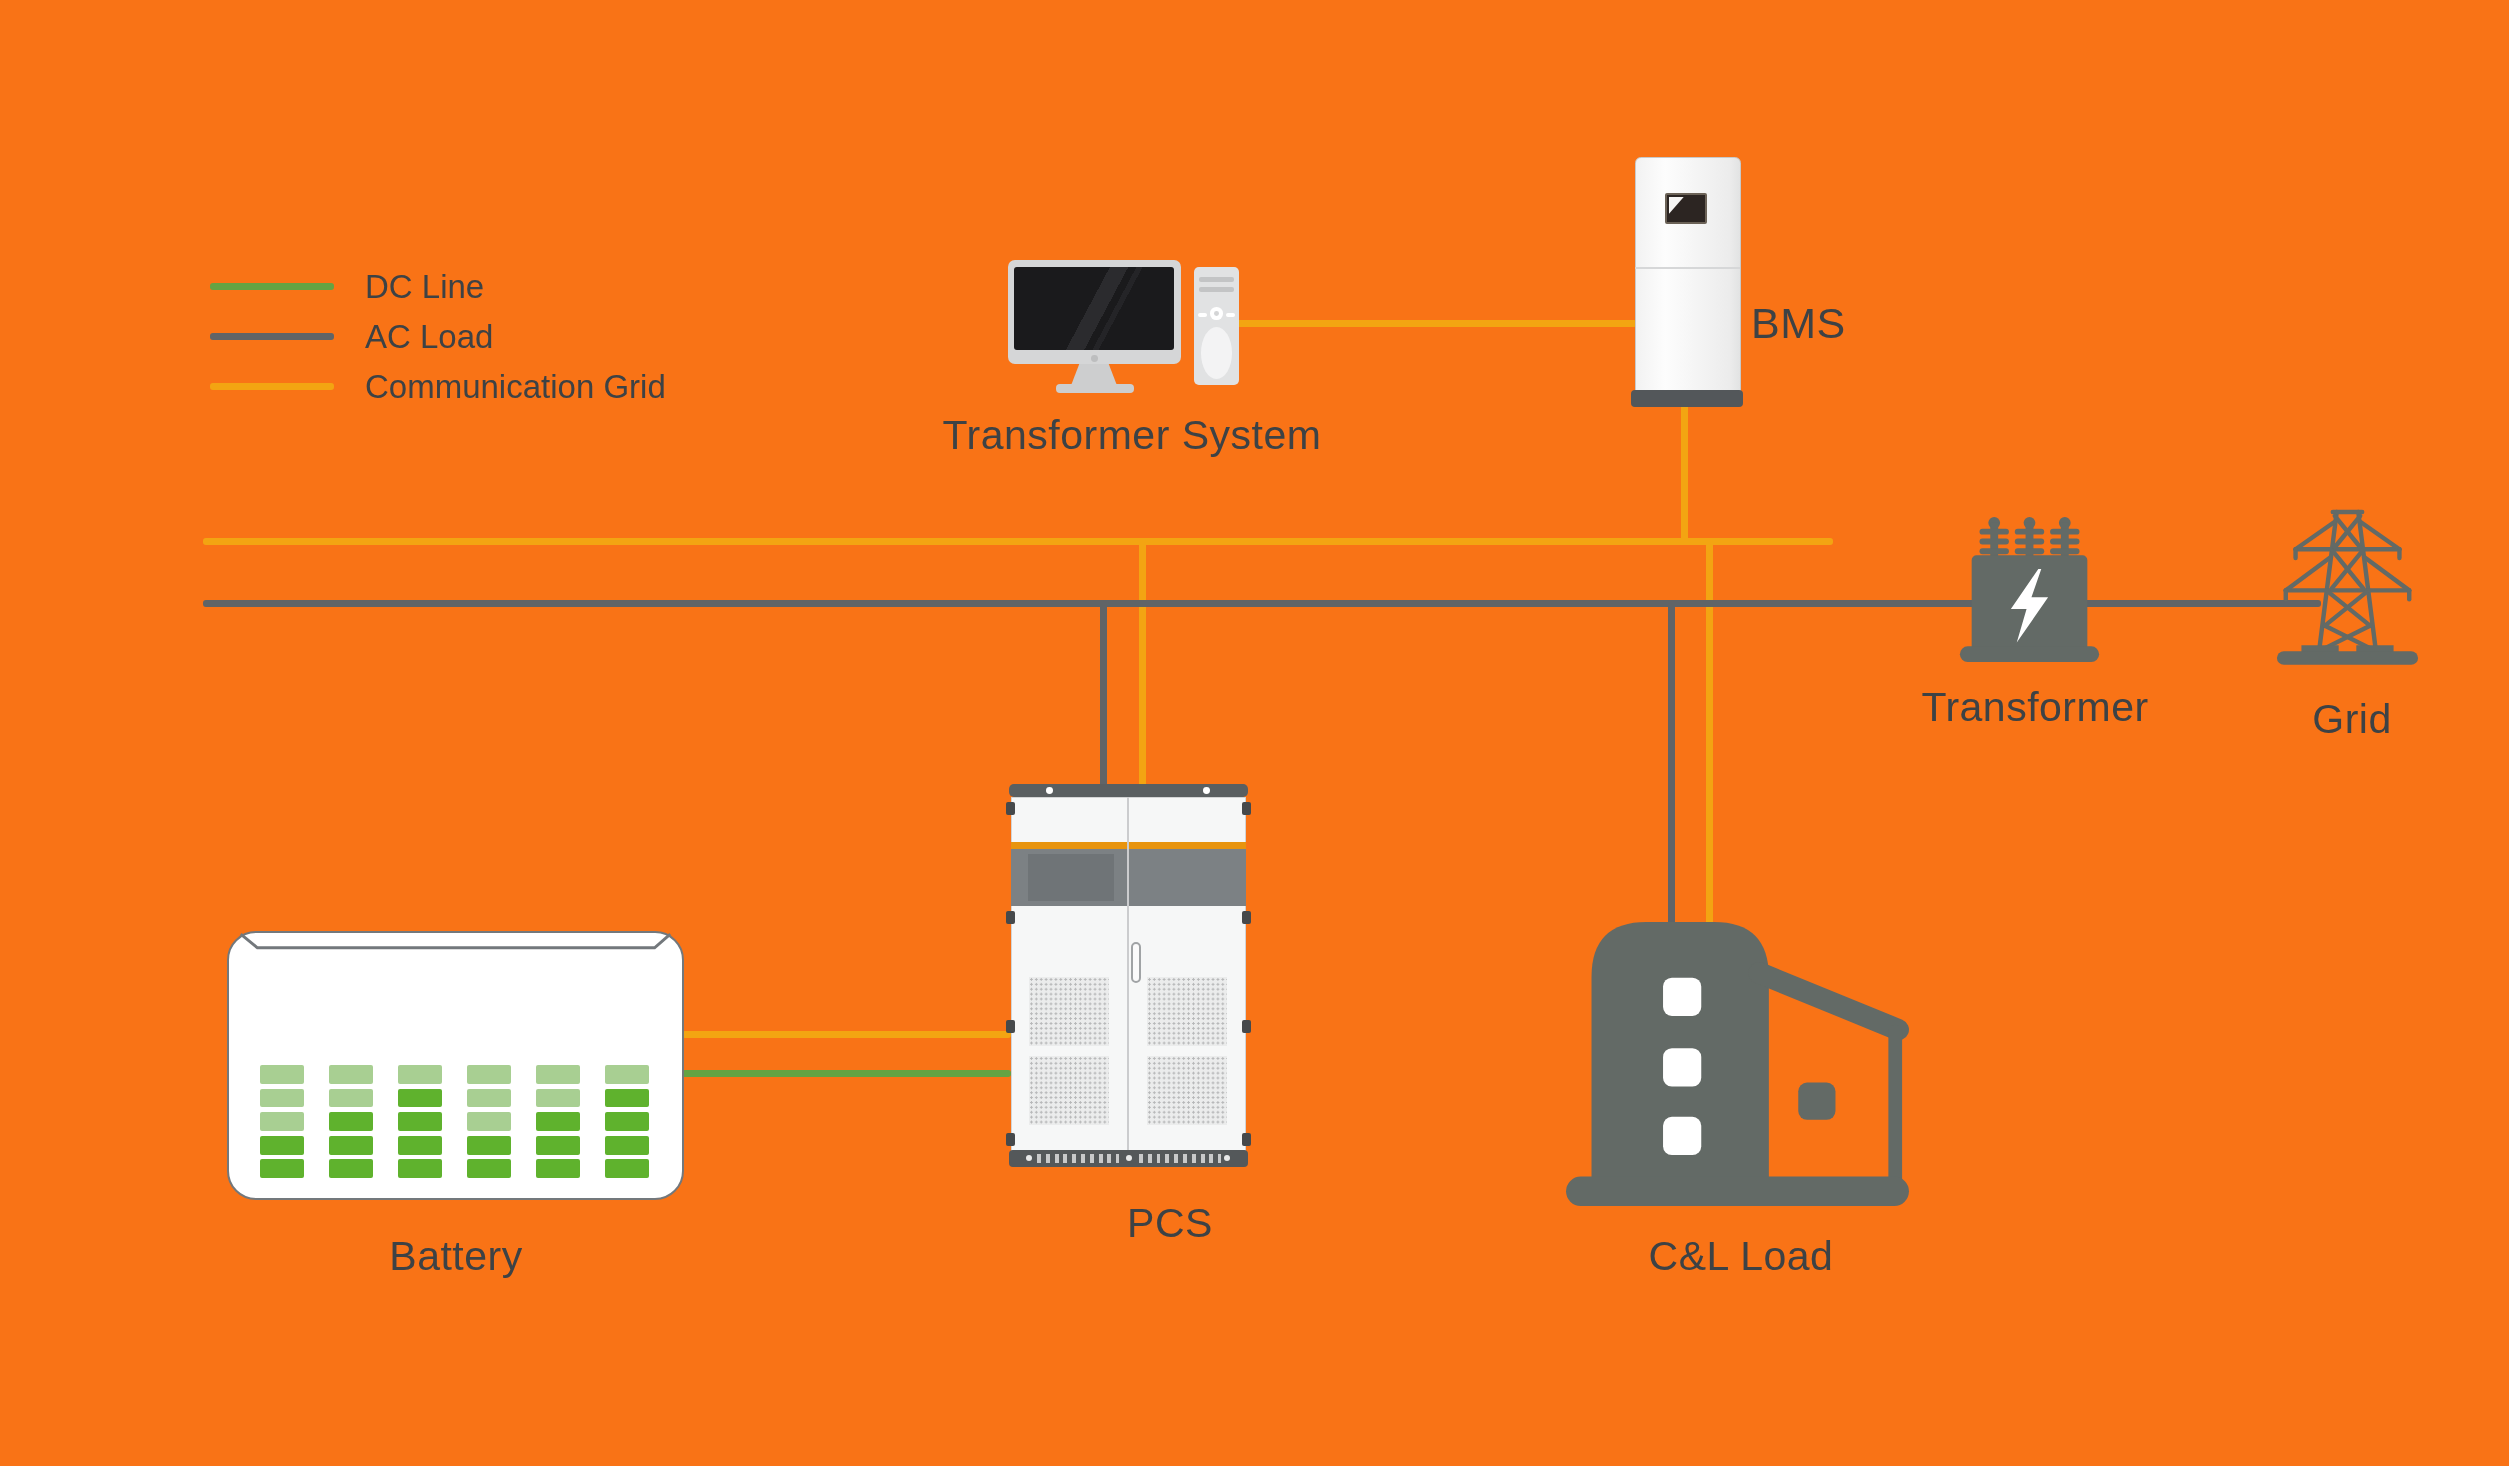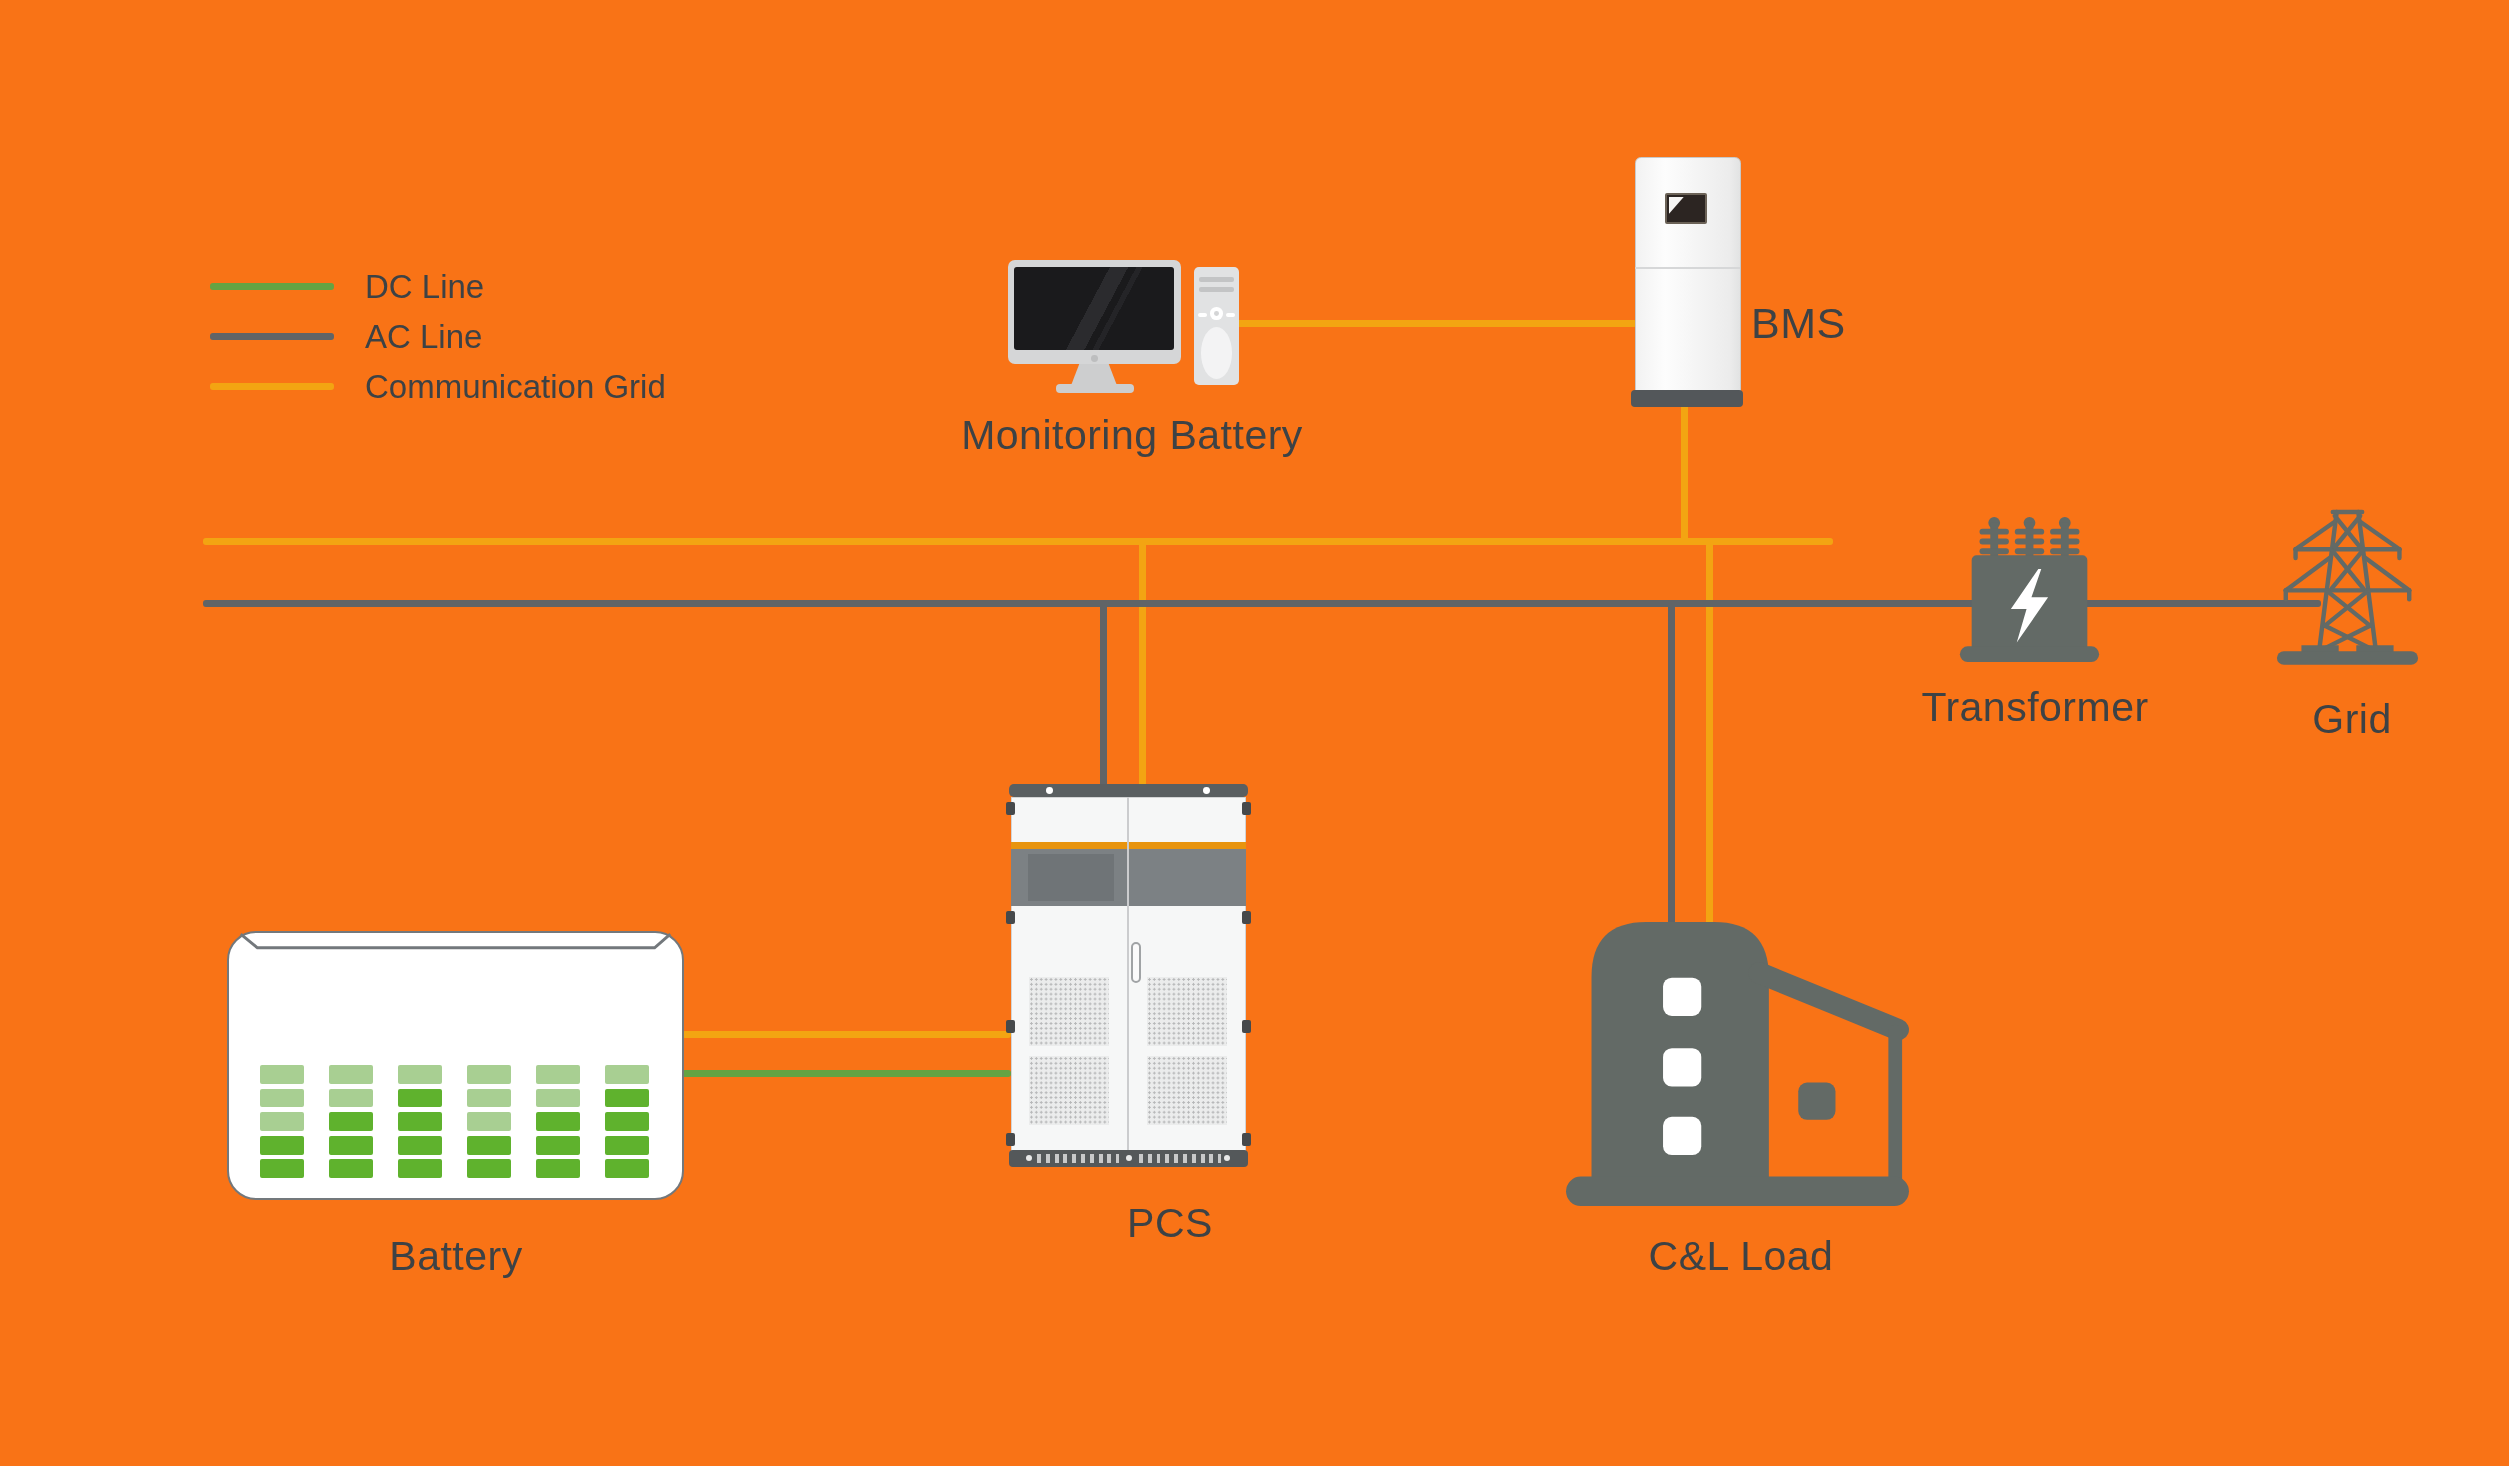--- a/index.html
+++ b/index.html
@@ -79,21 +79,21 @@
   <div class="h-line" style="left: 203px; top: 538px; width: 1630px; background-color: rgb(243, 164, 18);"></div>
   <div class="h-line" style="left: 203px; top: 600px; width: 2118px; background-color: rgb(96, 100, 103);"></div>
 
   <div>
     <div class="legend-row" style="top:267px;">
       <span class="legend-swatch" style="background-color: rgb(100, 163, 67);"></span>
       <span class="legend-label">DC Line</span>
     </div>
     <div class="legend-row" style="top:317px;">
       <span class="legend-swatch" style="background-color: rgb(96, 100, 103);"></span>
-      <span class="legend-label">AC Line</span>
+      <span class="legend-label">AC Load</span>
     </div>
     <div class="legend-row" style="top:367px;">
       <span class="legend-swatch" style="background-color: rgb(243, 164, 18);"></span>
       <span class="legend-label">Communication Grid</span>
     </div>
   </div>
 
   <div>
     <div class="mon-frame"></div>
     <div class="mon-screen"></div>
@@ -102,21 +102,21 @@
     <div class="mon-base"></div>
     <div class="tower"></div>
     <div class="tower-stripe" style="top:277px;"></div>
     <div class="tower-stripe" style="top:287px;"></div>
     <div class="tower-dash" style="left:1198px;"></div>
     <div class="tower-btn">
         <i></i>
       </div>
     <div class="tower-dash" style="left:1226px;"></div>
     <div class="tower-oval"></div>
-    <div class="lbl" style="left:936px;top:412px;">Monitoring Battery</div>
+    <div class="lbl" style="left:936px;top:412px;">Transformer System</div>
   </div>
 
   <div>
     <div class="bms-body"></div>
     <div class="bms-display">
         <div class="bms-glint"></div>
       </div>
     <div class="bms-divider"></div>
     <div class="bms-base"></div>
     <div class="lbl" style="left:1751px;top:299px;width:216px;text-align:left;font-size:43px;">BMS</div>

